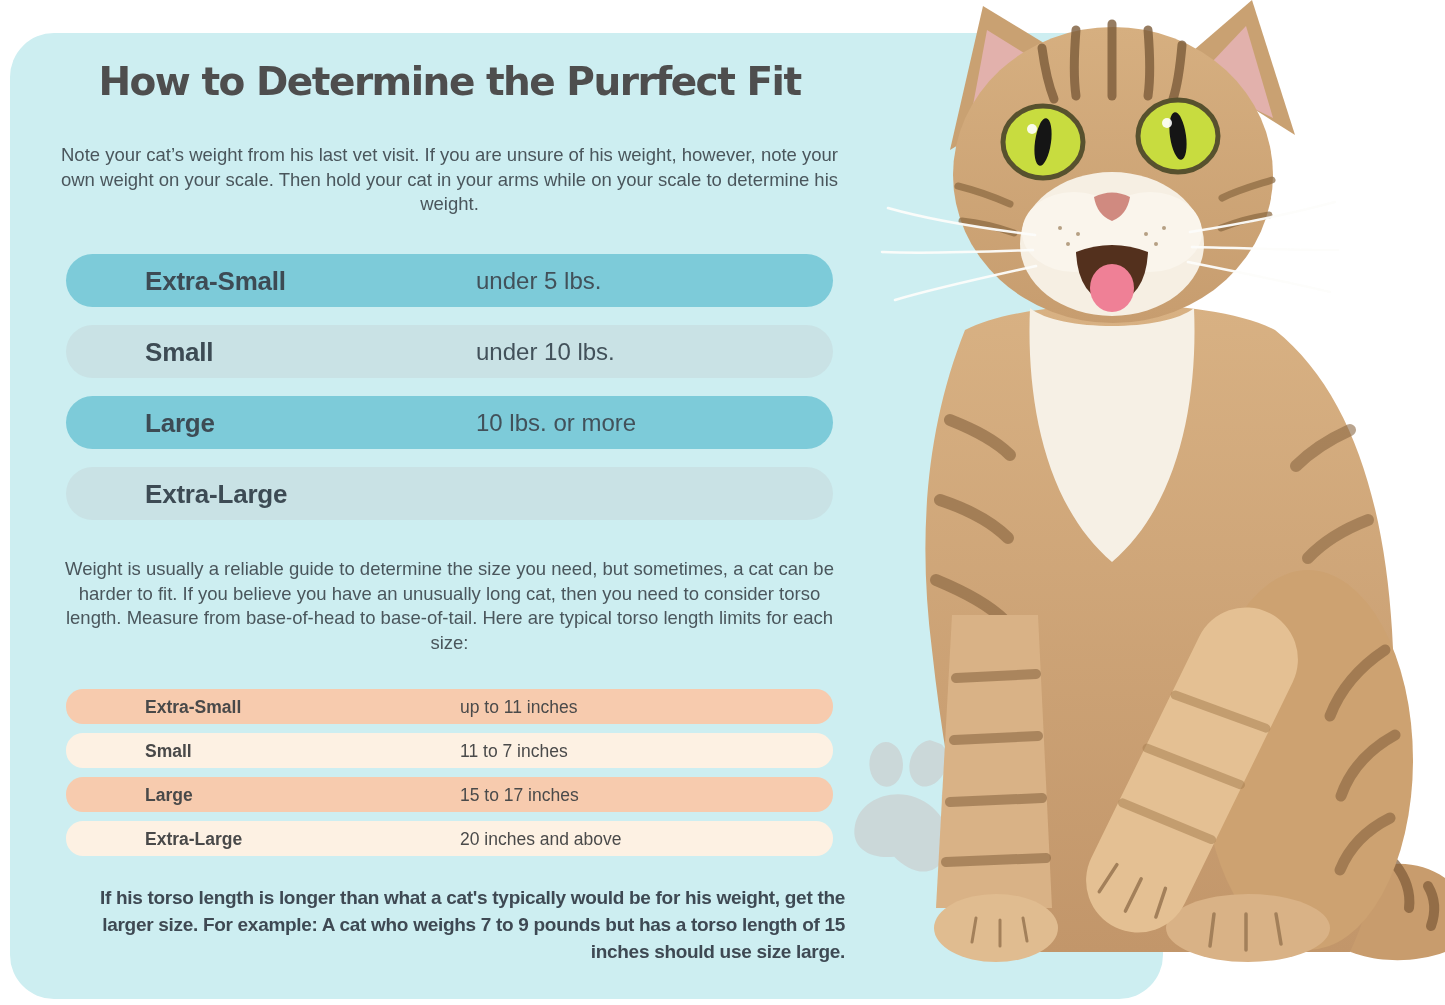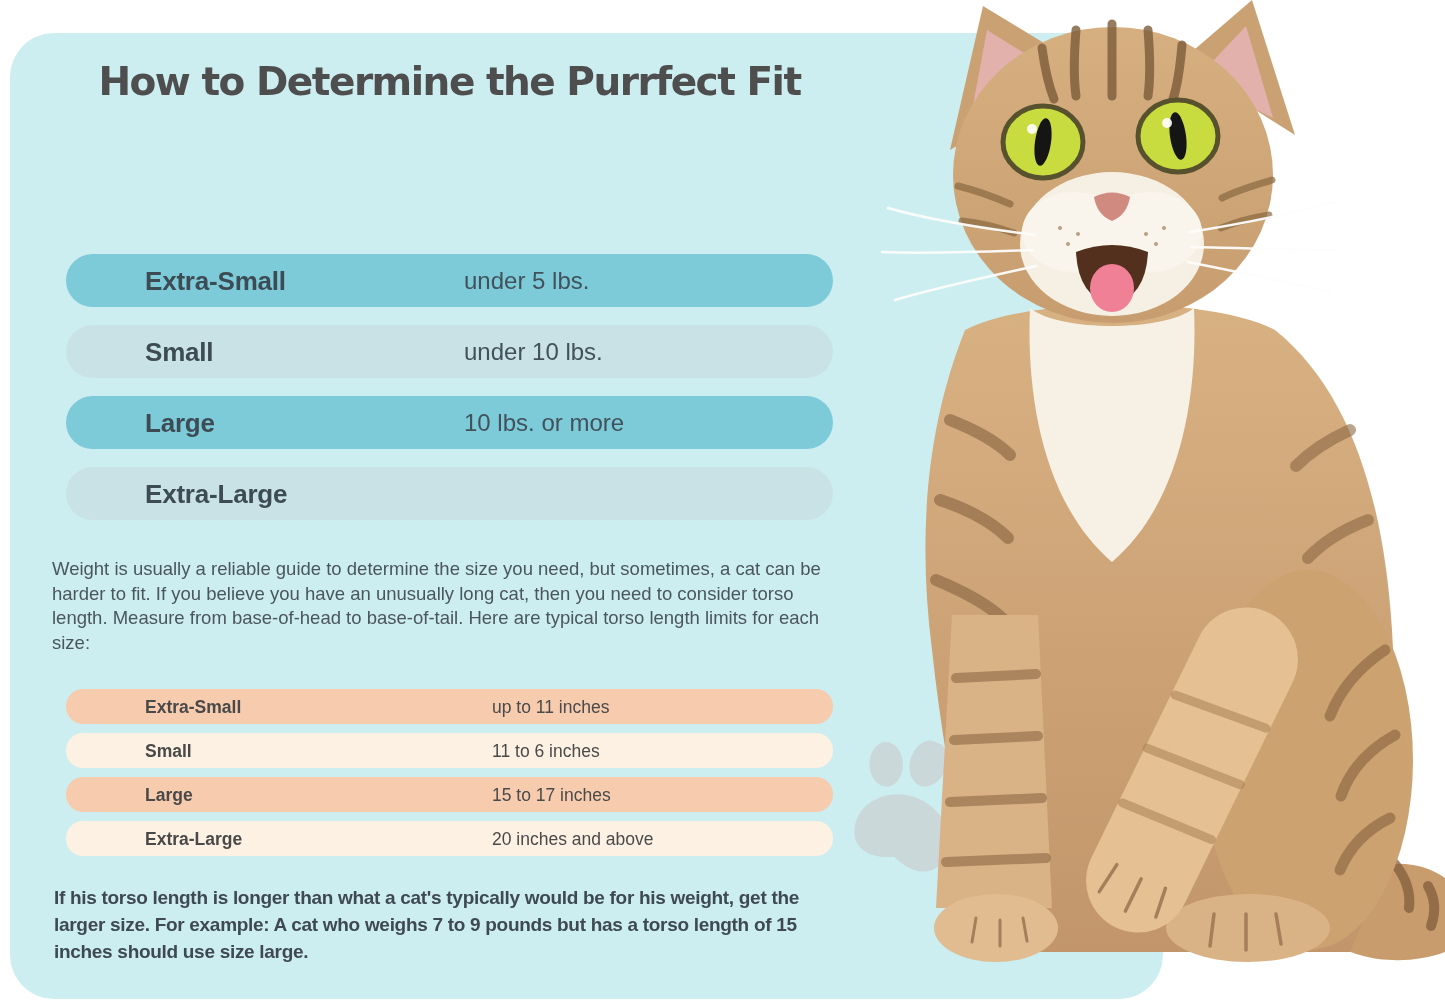--- a/index.html
+++ b/index.html
@@ -24,43 +24,43 @@
   }
   .tbl{position:absolute;left:0;width:767px;text-decoration:underline;}
   .tbl .row{position:relative;}
   .tbl.weight{top:221px;}
   .weight .row{height:53px;margin-bottom:18px;border-radius:27px;}
   .weight .lbl{
     position:absolute;left:79px;top:50%;transform:translateY(-50%);
     font-size:26px;font-weight:bold;color:#3d4b54;letter-spacing:-0.2px;
   }
   .weight .val{
-    position:absolute;left:398px;top:50%;transform:translateY(-50%);
+    position:absolute;left:410px;top:50%;transform:translateY(-50%);
     font-size:24px;color:#42515a;
   }
   .row.teal{background:#7dcbd9;}
   .row.lightteal{background:#c9e2e5;}
   .torso-note{
-    position:absolute;top:524px;left:-14px;width:795px;margin:0;text-align:left;
+    position:absolute;top:524px;left:-14px;width:795px;margin:0;text-align:center;
     font-size:18.5px;line-height:24.5px;color:#4a565c;
   }
   .tbl.torso{top:656px;}
   .torso .row{height:35px;margin-bottom:9px;border-radius:17px;}
   .torso .lbl{
     position:absolute;left:79px;top:50%;transform:translateY(-50%);
     font-size:17.5px;font-weight:bold;color:#494949;
   }
   .torso .val{
     position:absolute;left:394px;top:50%;transform:translateY(-50%);
-    font-size:17.5px;color:#4a4a4a;margin-left:32px;
+    font-size:17.5px;color:#4a4a4a;
   }
   .row.peach{background:#f7cbae;}
   .row.cream{background:#fdf1e3;}
   .footer-note{
-    position:absolute;top:851px;left:-12px;width:791px;margin:0;text-align:left;
+    position:absolute;top:851px;left:-12px;width:791px;margin:0;text-align:right;
     font-weight:bold;font-size:19px;line-height:27px;letter-spacing:-0.3px;color:#3e4953;
   }
   .paw{position:absolute;}
   .paw-1{left:1275px;top:117px;width:150px;height:150px;color:#c2dee0;transform:rotate(8deg);}
   .paw-2{left:1352px;top:395px;width:170px;height:170px;color:#c4dfe1;transform:rotate(-24deg);}
   .paw-3{left:832px;top:705px;width:140px;height:140px;color:#cbd8d9;transform:rotate(20deg);}
   .paw-4{left:1310px;top:900px;width:150px;height:150px;color:#c4dfe1;transform:rotate(-12deg);}
   .cat{position:absolute;left:880px;top:0;width:565px;height:1005px;z-index:5;}
 </style>
 </head>
@@ -97,20 +97,21 @@
       <ellipse cx="22" cy="27" rx="12" ry="16" transform="rotate(-22 22 27)"></ellipse>
       <ellipse cx="50" cy="16" rx="13" ry="17"></ellipse>
       <ellipse cx="79" cy="27" rx="12" ry="16" transform="rotate(22 79 27)"></ellipse>
       <path d="M50 42 C69 42 87 57 84 76 C81 93 64 94 50 87 C36 94 19 93 16 76 C13 57 31 42 50 42 Z"></path>
     </g>
   </svg>
 
   <div class="content">
     <h1 class="title">How to Determine the Purrfect Fit</h1>
 
+    <p class="intro">Note your cat’s weight from his last vet visit. If you are unsure of his weight, however, note your own weight on your scale. Then hold your cat in your arms while on your scale to determine his weight.</p>
 
     <div class="tbl weight">
       <div class="row teal">
         <span class="lbl">Extra-Small</span>
         <span class="val">under 5 lbs.</span>
       </div>
       <div class="row lightteal">
         <span class="lbl">Small</span>
         <span class="val">under 10 lbs.</span>
       </div>
@@ -125,21 +126,21 @@
 
     <p class="torso-note">Weight is usually a reliable guide to determine the size you need, but sometimes, a cat can be harder to fit. If you believe you have an unusually long cat, then you need to consider torso length. Measure from base-of-head to base-of-tail. Here are typical torso length limits for each size:</p>
 
     <div class="tbl torso">
       <div class="row peach">
         <span class="lbl">Extra-Small</span>
         <span class="val">up to 11 inches</span>
       </div>
       <div class="row cream">
         <span class="lbl">Small</span>
-        <span class="val">11 to 6 inches</span>
+        <span class="val">11 to 7 inches</span>
       </div>
       <div class="row peach">
         <span class="lbl">Large</span>
         <span class="val">15 to 17 inches</span>
       </div>
       <div class="row cream">
         <span class="lbl">Extra-Large</span>
         <span class="val">20 inches and above</span>
       </div>
     </div>

